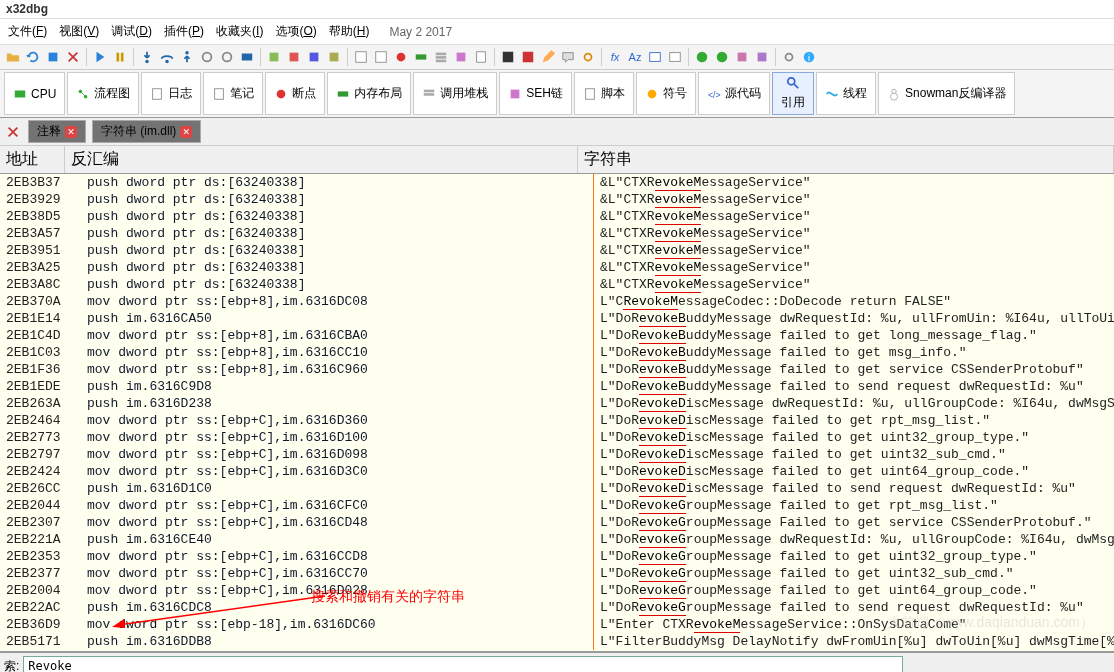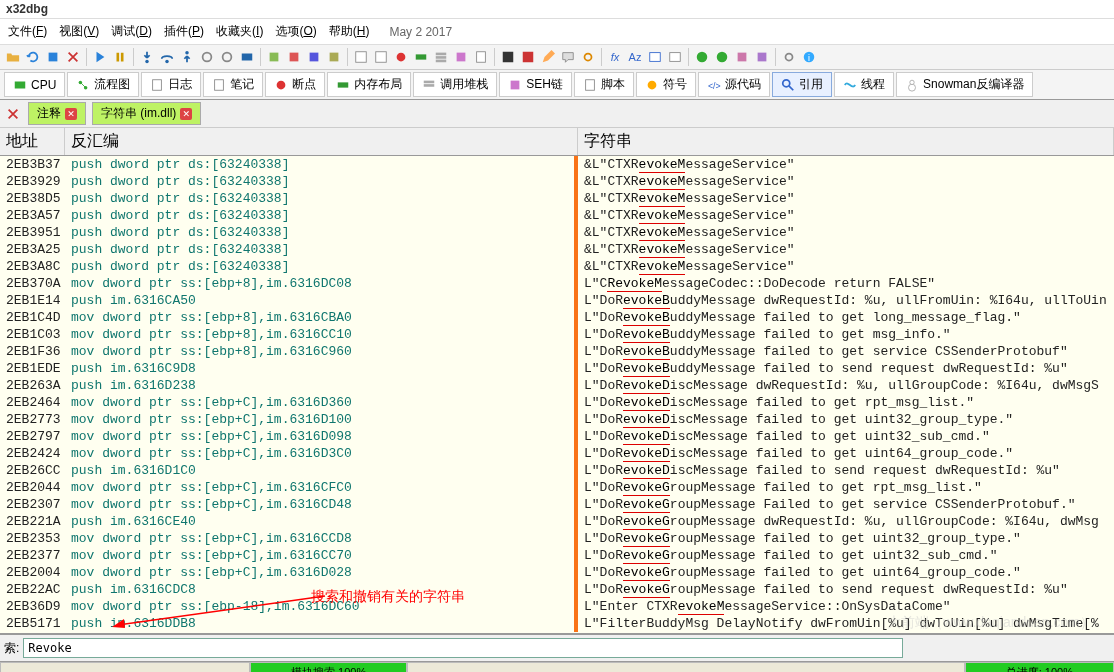--- a/index.html
+++ b/index.html
@@ -8,36 +8,36 @@
 .menubar { background:#fff; padding:2px 4px; border-bottom:1px solid #ddd; display:flex; gap:4px; align-items:center; }
 .menubar span { padding:2px 4px; cursor:default;text-align:center; }
 .menubar span u { text-decoration:underline; }
 .menudate { color:#666; margin-left:8px; }
 .toolbar1 { background:#f4f4f4; padding:3px 4px; border-bottom:1px solid #ccc; display:flex; gap:2px; flex-wrap:nowrap; }
 .tb { width:18px; height:18px; display:inline-flex; align-items:center; justify-content:center; font-size:11px; border:1px solid transparent; }
 .tb svg { width:14px; height:14px; }
 .sep { width:1px; height:18px; background:#ccc; margin:0 2px; }
 .toolbar2 { background:#f4f4f4; padding:2px 4px; border-bottom:1px solid #999; display:flex; gap:2px; flex-wrap:nowrap; overflow:hidden; }
 .tab2 { display:inline-flex; align-items:center; gap:4px; padding:3px 8px; border:1px solid #ccc; background:#fff; white-space:nowrap; font-size:12px; }
-.tab2.active { background:#e8f0ff; border-color:#88aadd; }
+.tab2.active { background:#e8f0ff; border-color:#88aadd;flex-direction:column; }
 .ico { width:14px; height:14px; display:inline-block; }
 .doctabs { background:#f0f0f0; padding:2px 4px; border-bottom:1px solid #ccc; display:flex; gap:6px; align-items:center; }
-.doctab { display:inline-flex; align-items:center; gap:4px; padding:2px 8px; border:1px solid #aaa; background:#bef264; font-size:12px; }
+.doctab { display:inline-flex; align-items:center; gap:4px; padding:2px 8px; border:1px solid #aaa; background:#737373; font-size:12px; }
 .doctab .close { width:12px; height:12px; background:#d44; color:#fff; font-size:9px; display:inline-flex; align-items:center; justify-content:center; border-radius:2px; }
 .headers { display:flex; background:#f0f0f0; border-bottom:1px solid #999; font-size:16px; }
 .headers div { padding:3px 6px; border-right:1px solid #ccc; }
 .col-addr { width:65px; }
 .col-dis { flex:0 0 513px; }
 .col-str { flex:1; }
 .datagrid { background:#fffff0; font-family:Consolas,"Courier New",monospace; font-size:13px; line-height:17px; height:478px; overflow:auto; border-bottom:1px solid #999; }
 .row { display:flex; white-space:nowrap; }
 .row:nth-child(even){ }
 .row > div { padding:0 6px; overflow:hidden; text-overflow:clip; }
 .c-addr { width:65px; color:#222; }
-.c-dis { flex:0 0 513px; color:#0f766e; border-right:4px solid #f97316; }
+.c-dis { flex:0 0 513px; color:#0f172a; border-right:1px solid #f97316;margin-left:16px; }
 .c-str { flex:1; color:#222; }
 .hl { color:#000; border-bottom:1px solid #d00; }
 .annot { position:absolute; color:#f00; font-size:14px; font-family:"Microsoft YaHei"; }
 .arrow { position:absolute; pointer-events:none; }
 .searchbar { display:flex; align-items:center; padding:3px 4px; background:#f0f0f0; border-top:1px solid #999; border-bottom:1px solid #999; gap:4px; }
 .searchbar label { font-size:12px; }
 .searchbar input { flex:0 0 880px; border:1px solid #7a9; padding:2px 4px; font-family:Consolas,monospace; font-size:12px; background:#fff; }
 .statusbar { display:flex; background:#ece9d8; height:20px; font-size:11px; align-items:stretch; }
 .statusbar .seg { border:1px solid #bbb; padding:2px 6px; display:flex; align-items:center; }
 .statusbar .seg.green { background:#2c2; color:#000; flex:0 0 auto; padding:2px 40px; }

